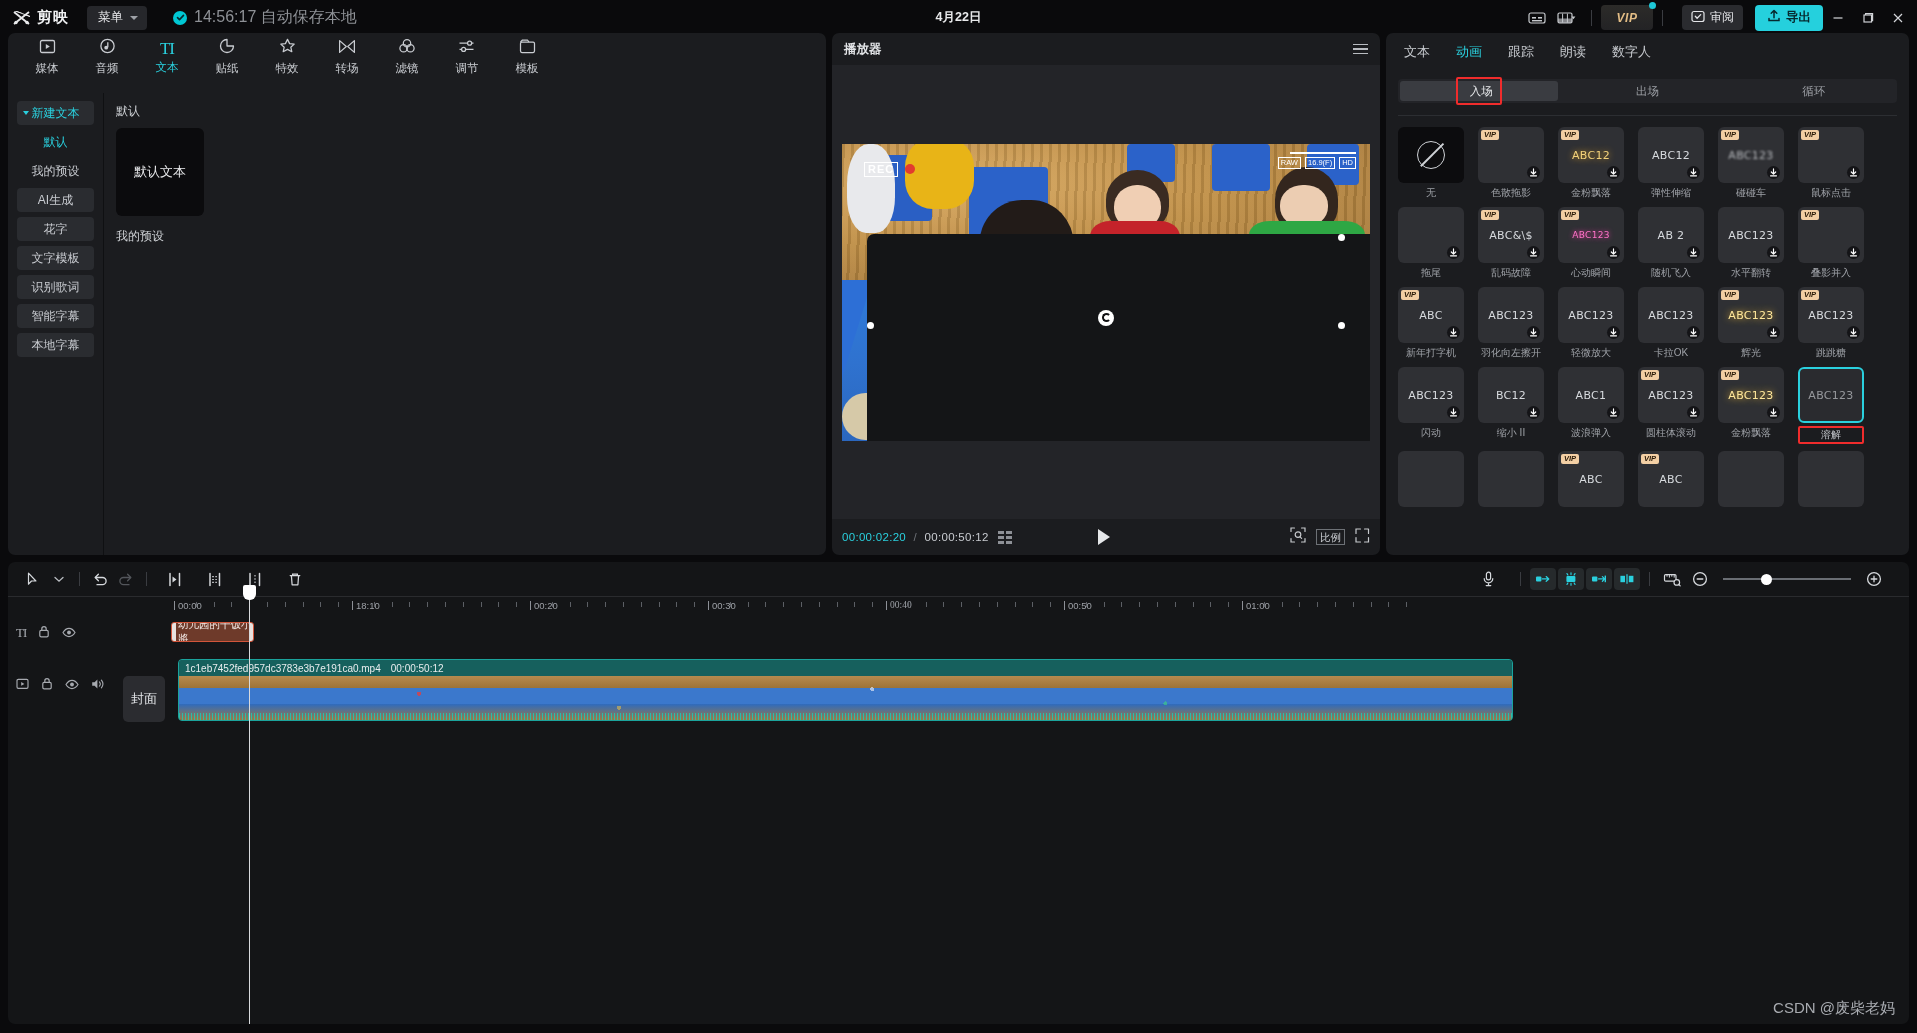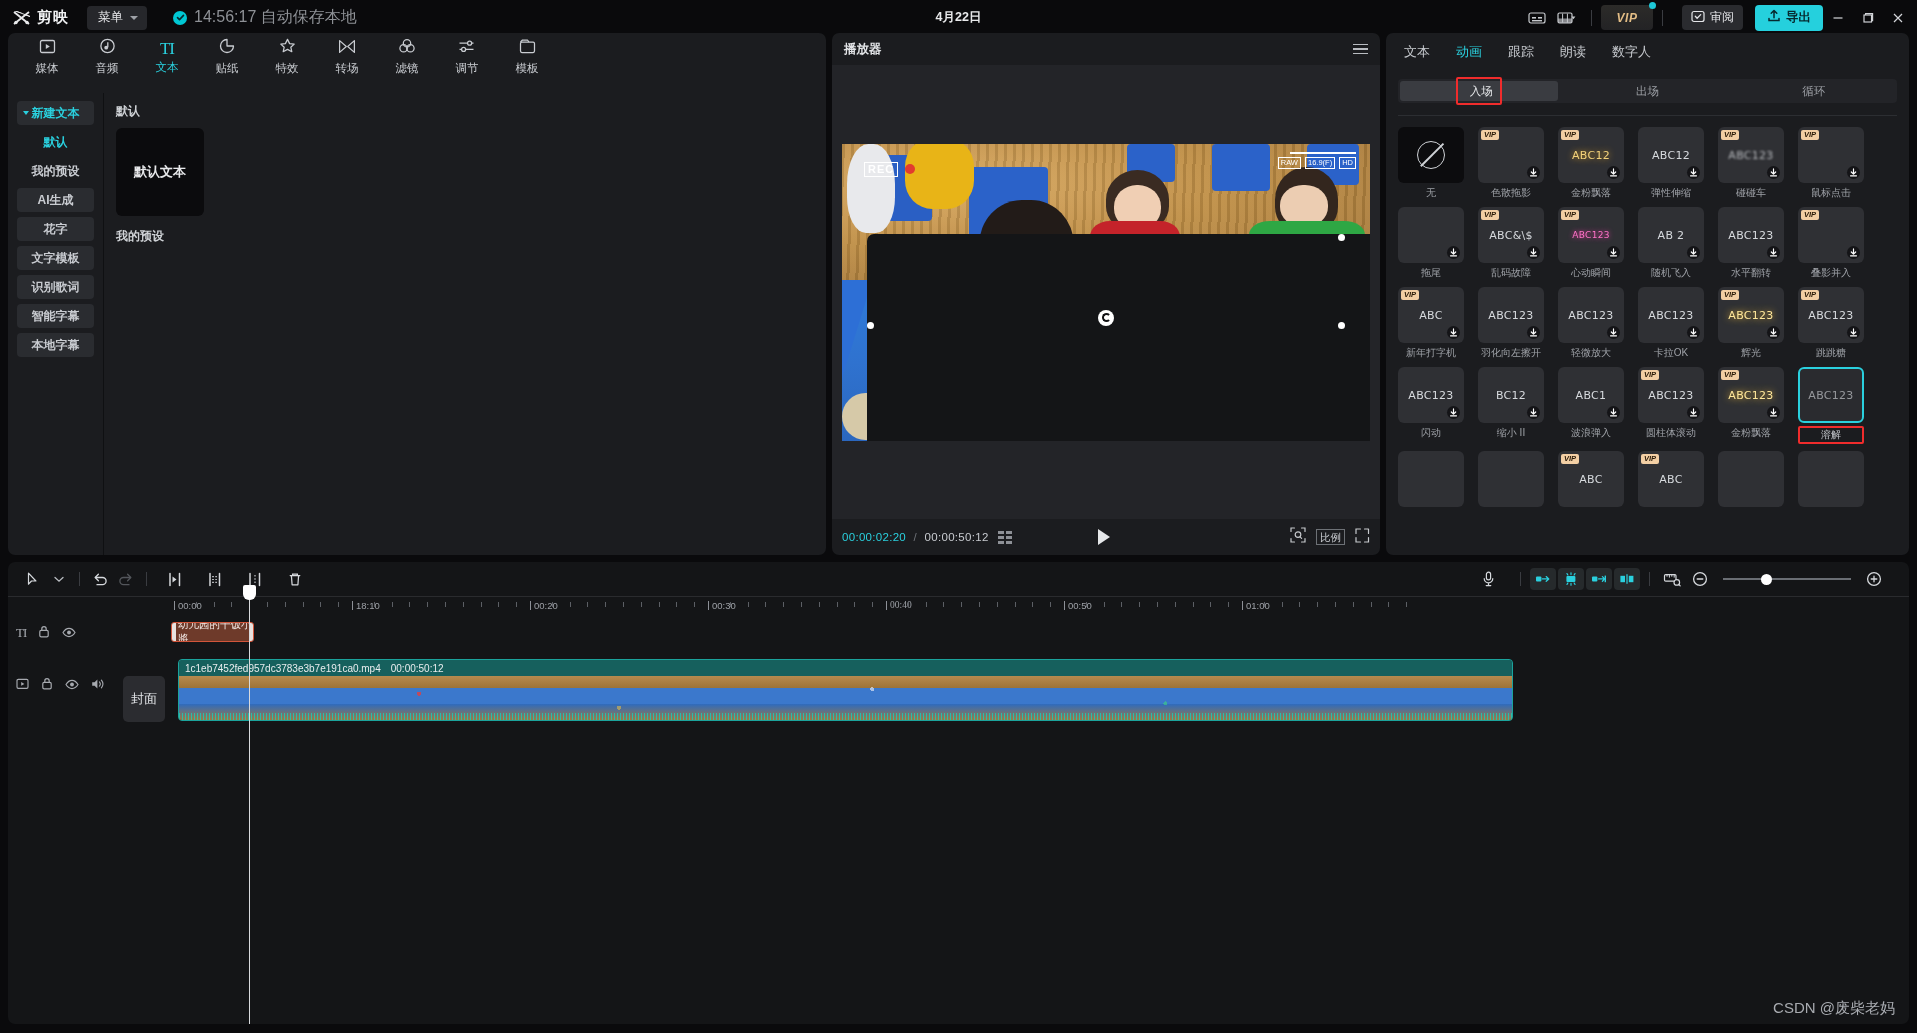--- a/index.html
+++ b/index.html
@@ -38,21 +38,21 @@
   .export-btn{height:26px;padding:0 12px;background:#25d0dd;border-radius:4px;display:flex;align-items:center;gap:5px;font-size:12.5px;color:#06292e;font-weight:700;cursor:pointer;margin-left:12px;}
   .wc{width:30px;height:35px;display:flex;align-items:center;justify-content:center;cursor:pointer;color:#d4d6da;}
 
   
   .leftpanel{position:absolute;left:8px;top:33px;width:818px;height:522px;background:#1b1c1f;border-radius:7px;overflow:hidden;}
   .navtabs{height:48px;display:flex;align-items:center;padding-left:10px;gap:2px;}
   .navtab{width:58px;height:44px;display:flex;flex-direction:column;align-items:center;justify-content:center;gap:3px;cursor:pointer;color:#c9ccd1;}
   .navtab .nt-lbl{font-size:11.5px;}
   .navtab.active{color:#2ad0de;}
   .navtab .ti-glyph{font-size:17px;line-height:17px;font-weight:400;letter-spacing:-1px;font-family:"Liberation Serif",serif;}
-  .lp-body{position:absolute;left:0;top:60px;right:0;bottom:0;display:flex;font-weight:bold;}
+  .lp-body{position:absolute;left:0;top:60px;right:0;bottom:0;display:flex;}
   .lp-sub{width:95px;padding-top:8px;}
   .sub-it{margin:0 9px 5px 9px;height:24px;border-radius:4px;display:flex;align-items:center;justify-content:center;font-size:12px;color:#c9ccd1;cursor:pointer;position:relative;}
   .sub-it.grp{color:#2ad0de;background:#2a2c30;}
   .sub-it.grp .tri{position:absolute;left:6px;width:0;height:0;border-left:3.5px solid transparent;border-right:3.5px solid transparent;border-top:4px solid #2ad0de;}
   .sub-it.sel{color:#2ad0de;background:transparent;}
   .sub-it.chip{background:#2a2c30;}
   .lp-content{flex:1;border-left:1px solid #0f1012;padding:10px 0 0 12px;}
   .sec-title{font-size:12px;color:#cfd2d6;margin-bottom:8px;}
   .preset-card{width:88px;height:88px;background:#0b0b0d;border-radius:6px;display:flex;align-items:center;justify-content:center;font-size:13px;color:#e8e9eb;cursor:pointer;}
   .sec-title2{font-size:12px;color:#cfd2d6;margin-top:12px;}

